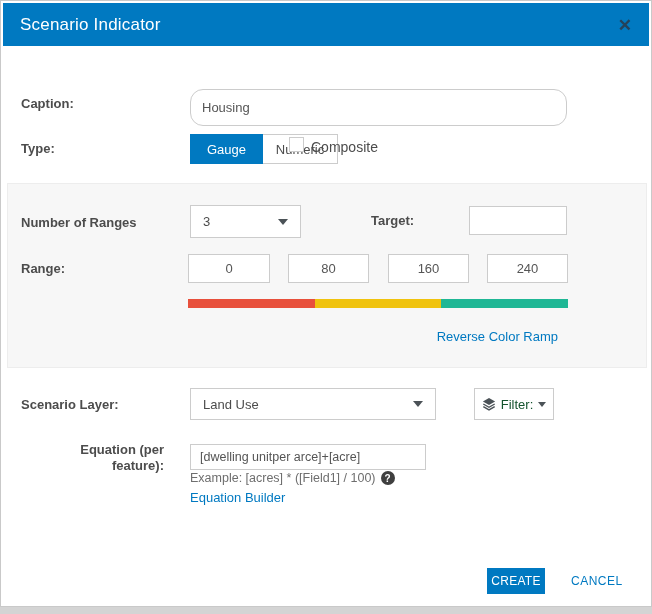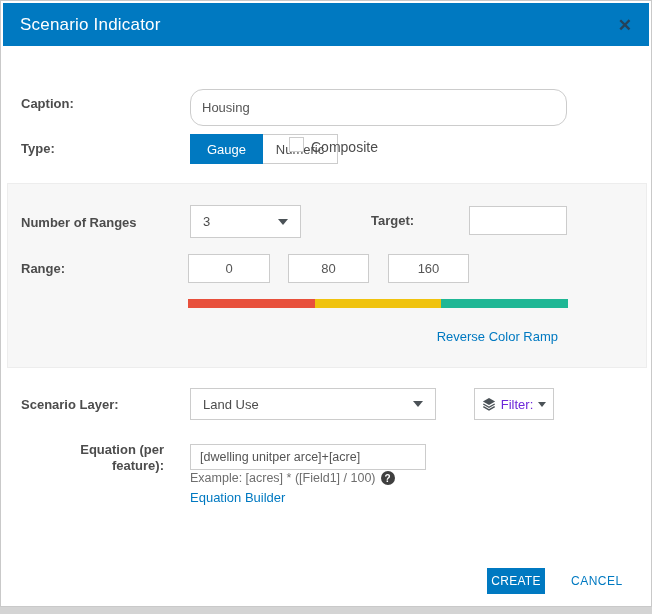--- a/index.html
+++ b/index.html
@@ -33,21 +33,21 @@
   .btn-gauge { width: 73px; color: #fff; font-size: 13px; display: flex; align-items: center; justify-content: center; cursor: pointer; }
   .btn-numeric { width: 75px; background: #fff; border: 1px solid #ccc; border-left: none; color: #4c4c4c;
                  font-size: 13px; display: flex; align-items: center; justify-content: center; cursor: pointer; }
   .cbx { position: absolute; left: 288px; top: 136px; width: 15px; height: 15px; border: 1px solid #ccc; background: #fff; cursor: pointer; }
   .cbx-lbl { position: absolute; left: 310px; top: 138px; font-size: 14px; color: #4c4c4c; }
   .ramp { position: absolute; left: 187px; top: 298px; width: 380px; height: 9px; display: flex; }
   .ramp div { flex: 1; }
   .link { position: absolute; font-size: 13px; color: #0079c1; cursor: pointer; }
   .filterbtn { position: absolute; left: 473px; top: 387px; width: 80px; height: 32px; border: 1px solid #ccc;
                background: #fff; display: flex; align-items: center; justify-content: center; gap: 5px;
-               font-size: 13px; color: #6d28d9; cursor: pointer; }
+               font-size: 13px; color: #14532d; cursor: pointer; }
   .eq-lbl { position: absolute; left: 20px; top: 441px; width: 143px; text-align: right;
             font-size: 13px; font-weight: bold; color: #4c4c4c; line-height: 16px; }
   .example { position: absolute; left: 189px; top: 470px; font-size: 12.5px; color: #6e6e6e;
              display: flex; align-items: center; gap: 5px; }
   .helpicon { width: 14px; height: 14px; border-radius: 50%; background: #3f3f3f; color: #fff;
               font-size: 10px; font-weight: bold; display: inline-flex; align-items: center;
               justify-content: center; cursor: pointer; }
   .create { position: absolute; left: 486px; top: 567px; width: 58px; height: 26px; color: #fff;
             font-size: 12px; display: flex; align-items: center; justify-content: center;
             cursor: pointer; letter-spacing: .3px; }
@@ -84,20 +84,21 @@
       <span class="caret"></span>
     </div>
 
     <div class="lbl" style="left:370px; top:212px; width:68px;">Target:</div>
     <input class="inp" style="left: 468px; top: 205px; width: 98px; height: 29px;" value="">
 
     <div class="lbl" style="left:20px; top:260px; width:143px;">Range:</div>
     <input class="inp center" style="left: 187px; top: 253px; width: 82px; height: 29px;" value="0">
     <input class="inp center" style="left: 287px; top: 253px; width: 81px; height: 29px;" value="80">
     <input class="inp center" style="left: 387px; top: 253px; width: 81px; height: 29px;" value="160">
+    <input class="inp center" style="left: 486px; top: 253px; width: 81px; height: 29px;" value="240">
 
     <div class="ramp">
       <div style="background: rgb(232, 80, 60);"></div>
       <div style="background: rgb(240, 195, 14);"></div>
       <div style="background: rgb(31, 183, 149);"></div>
     </div>
 
     <div class="link" style="left: 400px; top: 328px; width: 157px; text-align: right; color: rgb(0, 121, 193);">Reverse Color Ramp</div>
 
     <div class="lbl" style="left:20px; top:396px; width:143px;">Scenario Layer:</div>

